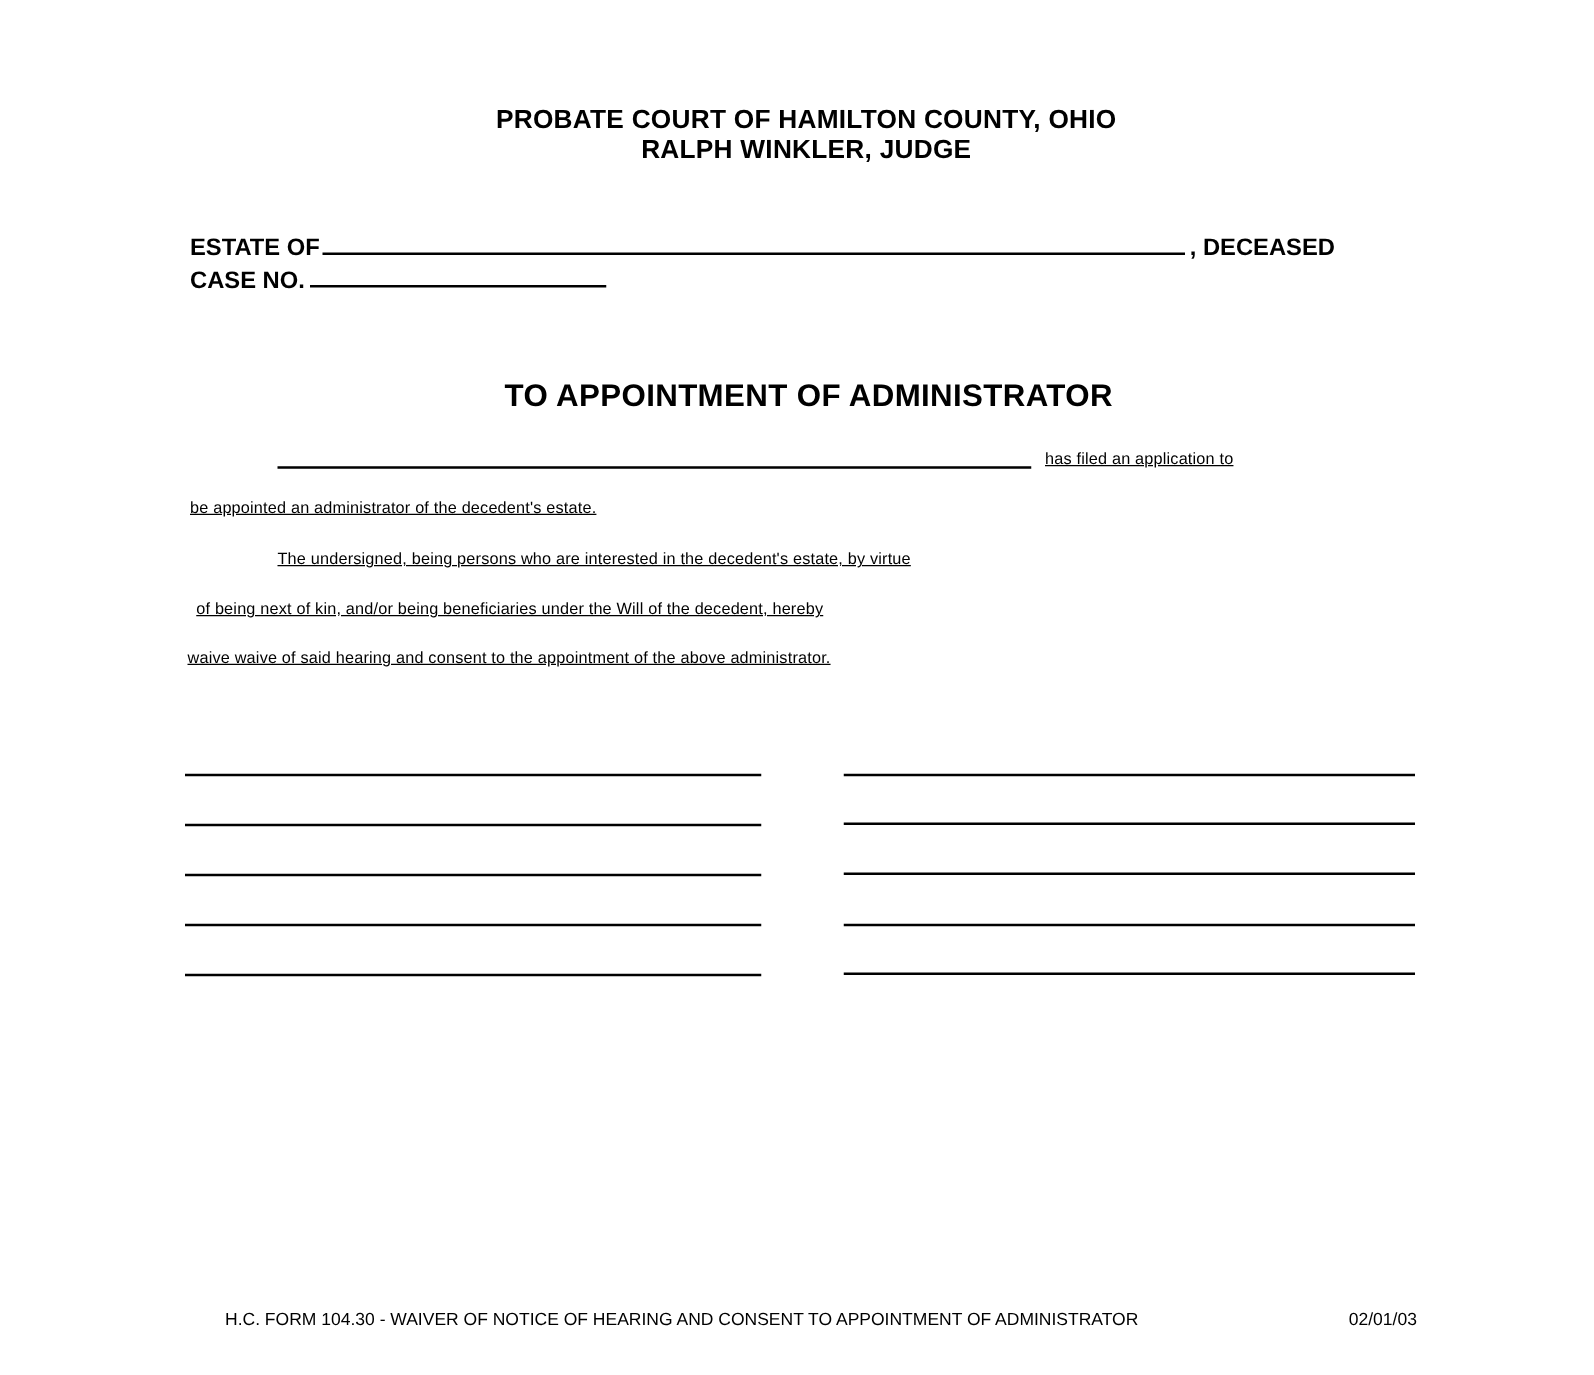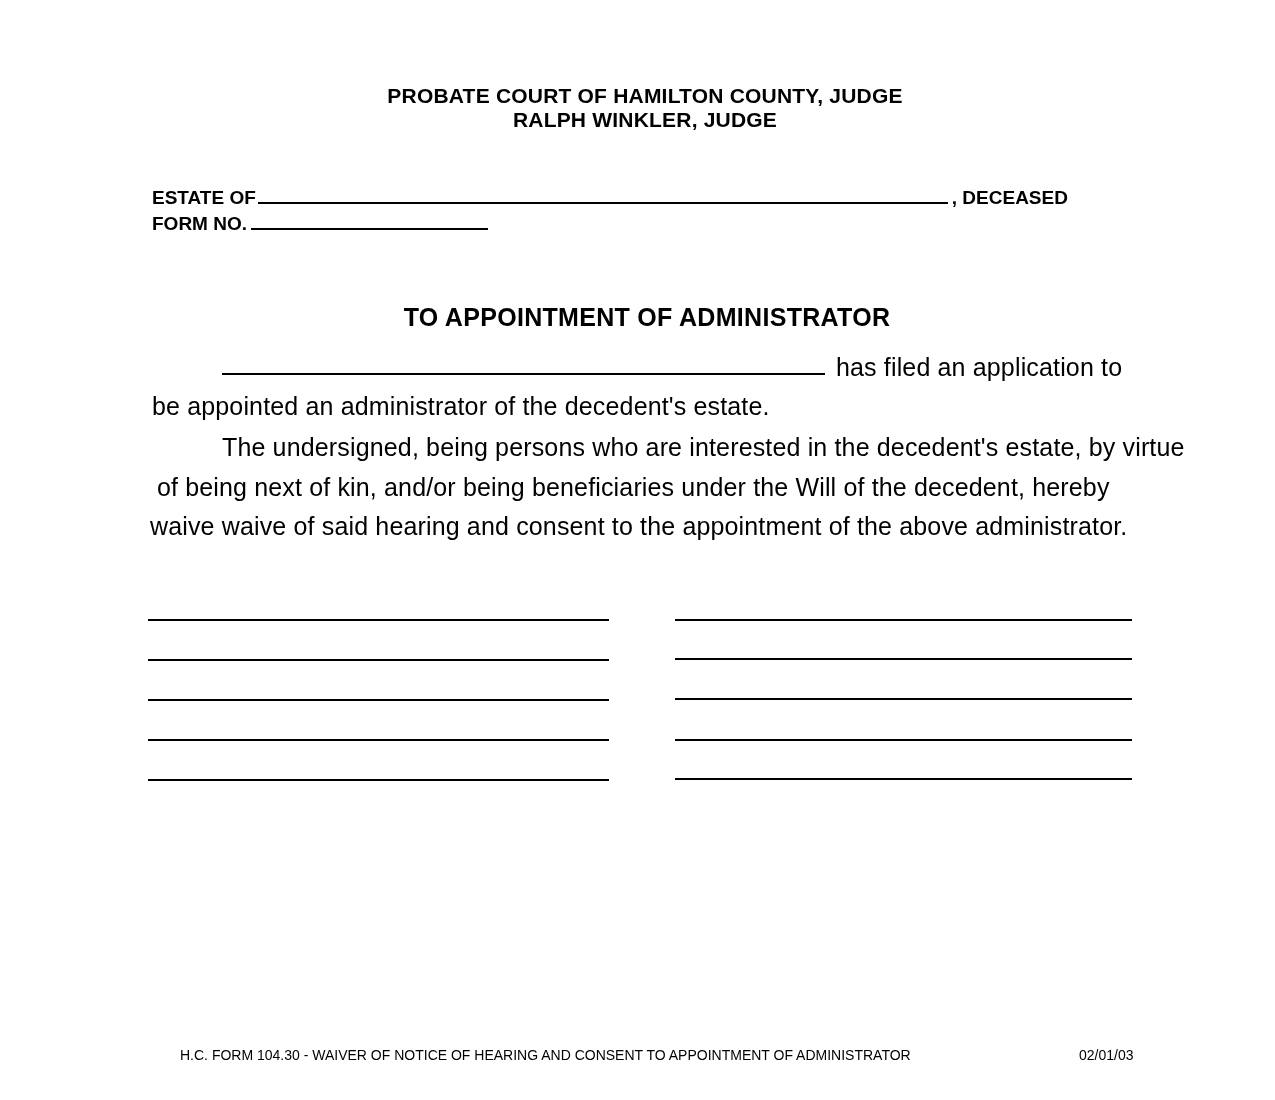--- a/index.html
+++ b/index.html
@@ -47,24 +47,25 @@
     .form-title {
       left: 0; width: 1294px; top: 277px;
       text-align: center;
       font-weight: bold;
       font-size: 25px;
       line-height: 27px;
       letter-spacing: 0.3px;
     }
 
     .body-text {
-      font-size: 25px;
+      font-size: 13px;
       line-height: 22px;
       white-space: nowrap;
       letter-spacing: 0.15px;
+      text-decoration: underline;
     }
     .applicant-line {
       left: 222px; top: 373px; width: 603px;
       border-bottom: 2px solid #000;
       height: 0;
     }
     .filed-text { left: 836px; top: 356px; }
     .appointed-text { left: 152px; top: 395px; }
     .para-line1 { left: 206px; top: 436px; margin-left: 16px; }
     .para-line2 { left: 157px; top: 476px; }
@@ -83,30 +84,30 @@
       white-space: nowrap;
       top: 1047px;
     }
     .footer-form { left: 142px; margin-left: 38px; }
     .footer-date { left: 1079px; }
   </style>
 </head>
 <body>
 
 <div class="abs court-header">
-  <span class="court">PROBATE COURT OF HAMILTON COUNTY, JUDGE</span><br>
+  <span class="court">PROBATE COURT OF HAMILTON COUNTY, OHIO</span><br>
   <span class="judge">RALPH WINKLER, JUDGE</span>
 </div>
 
 <div class="abs caption-row estate-row">
   <span>ESTATE OF</span><span class="fill-line estate-line"></span><span>, DECEASED</span>
 </div>
 
 <div class="abs caption-row case-row">
-  <span>FORM NO.</span><span class="fill-line case-line"></span>
+  <span>CASE NO.</span><span class="fill-line case-line"></span>
 </div>
 
 <div class="abs form-title">
   <br>
   <span>TO APPOINTMENT OF ADMINISTRATOR</span>
 </div>
 
 <div class="abs applicant-line"></div>
 <div class="abs body-text filed-text">has filed an application to</div>
 <div class="abs body-text appointed-text">be appointed an administrator of the decedent's estate.</div>

